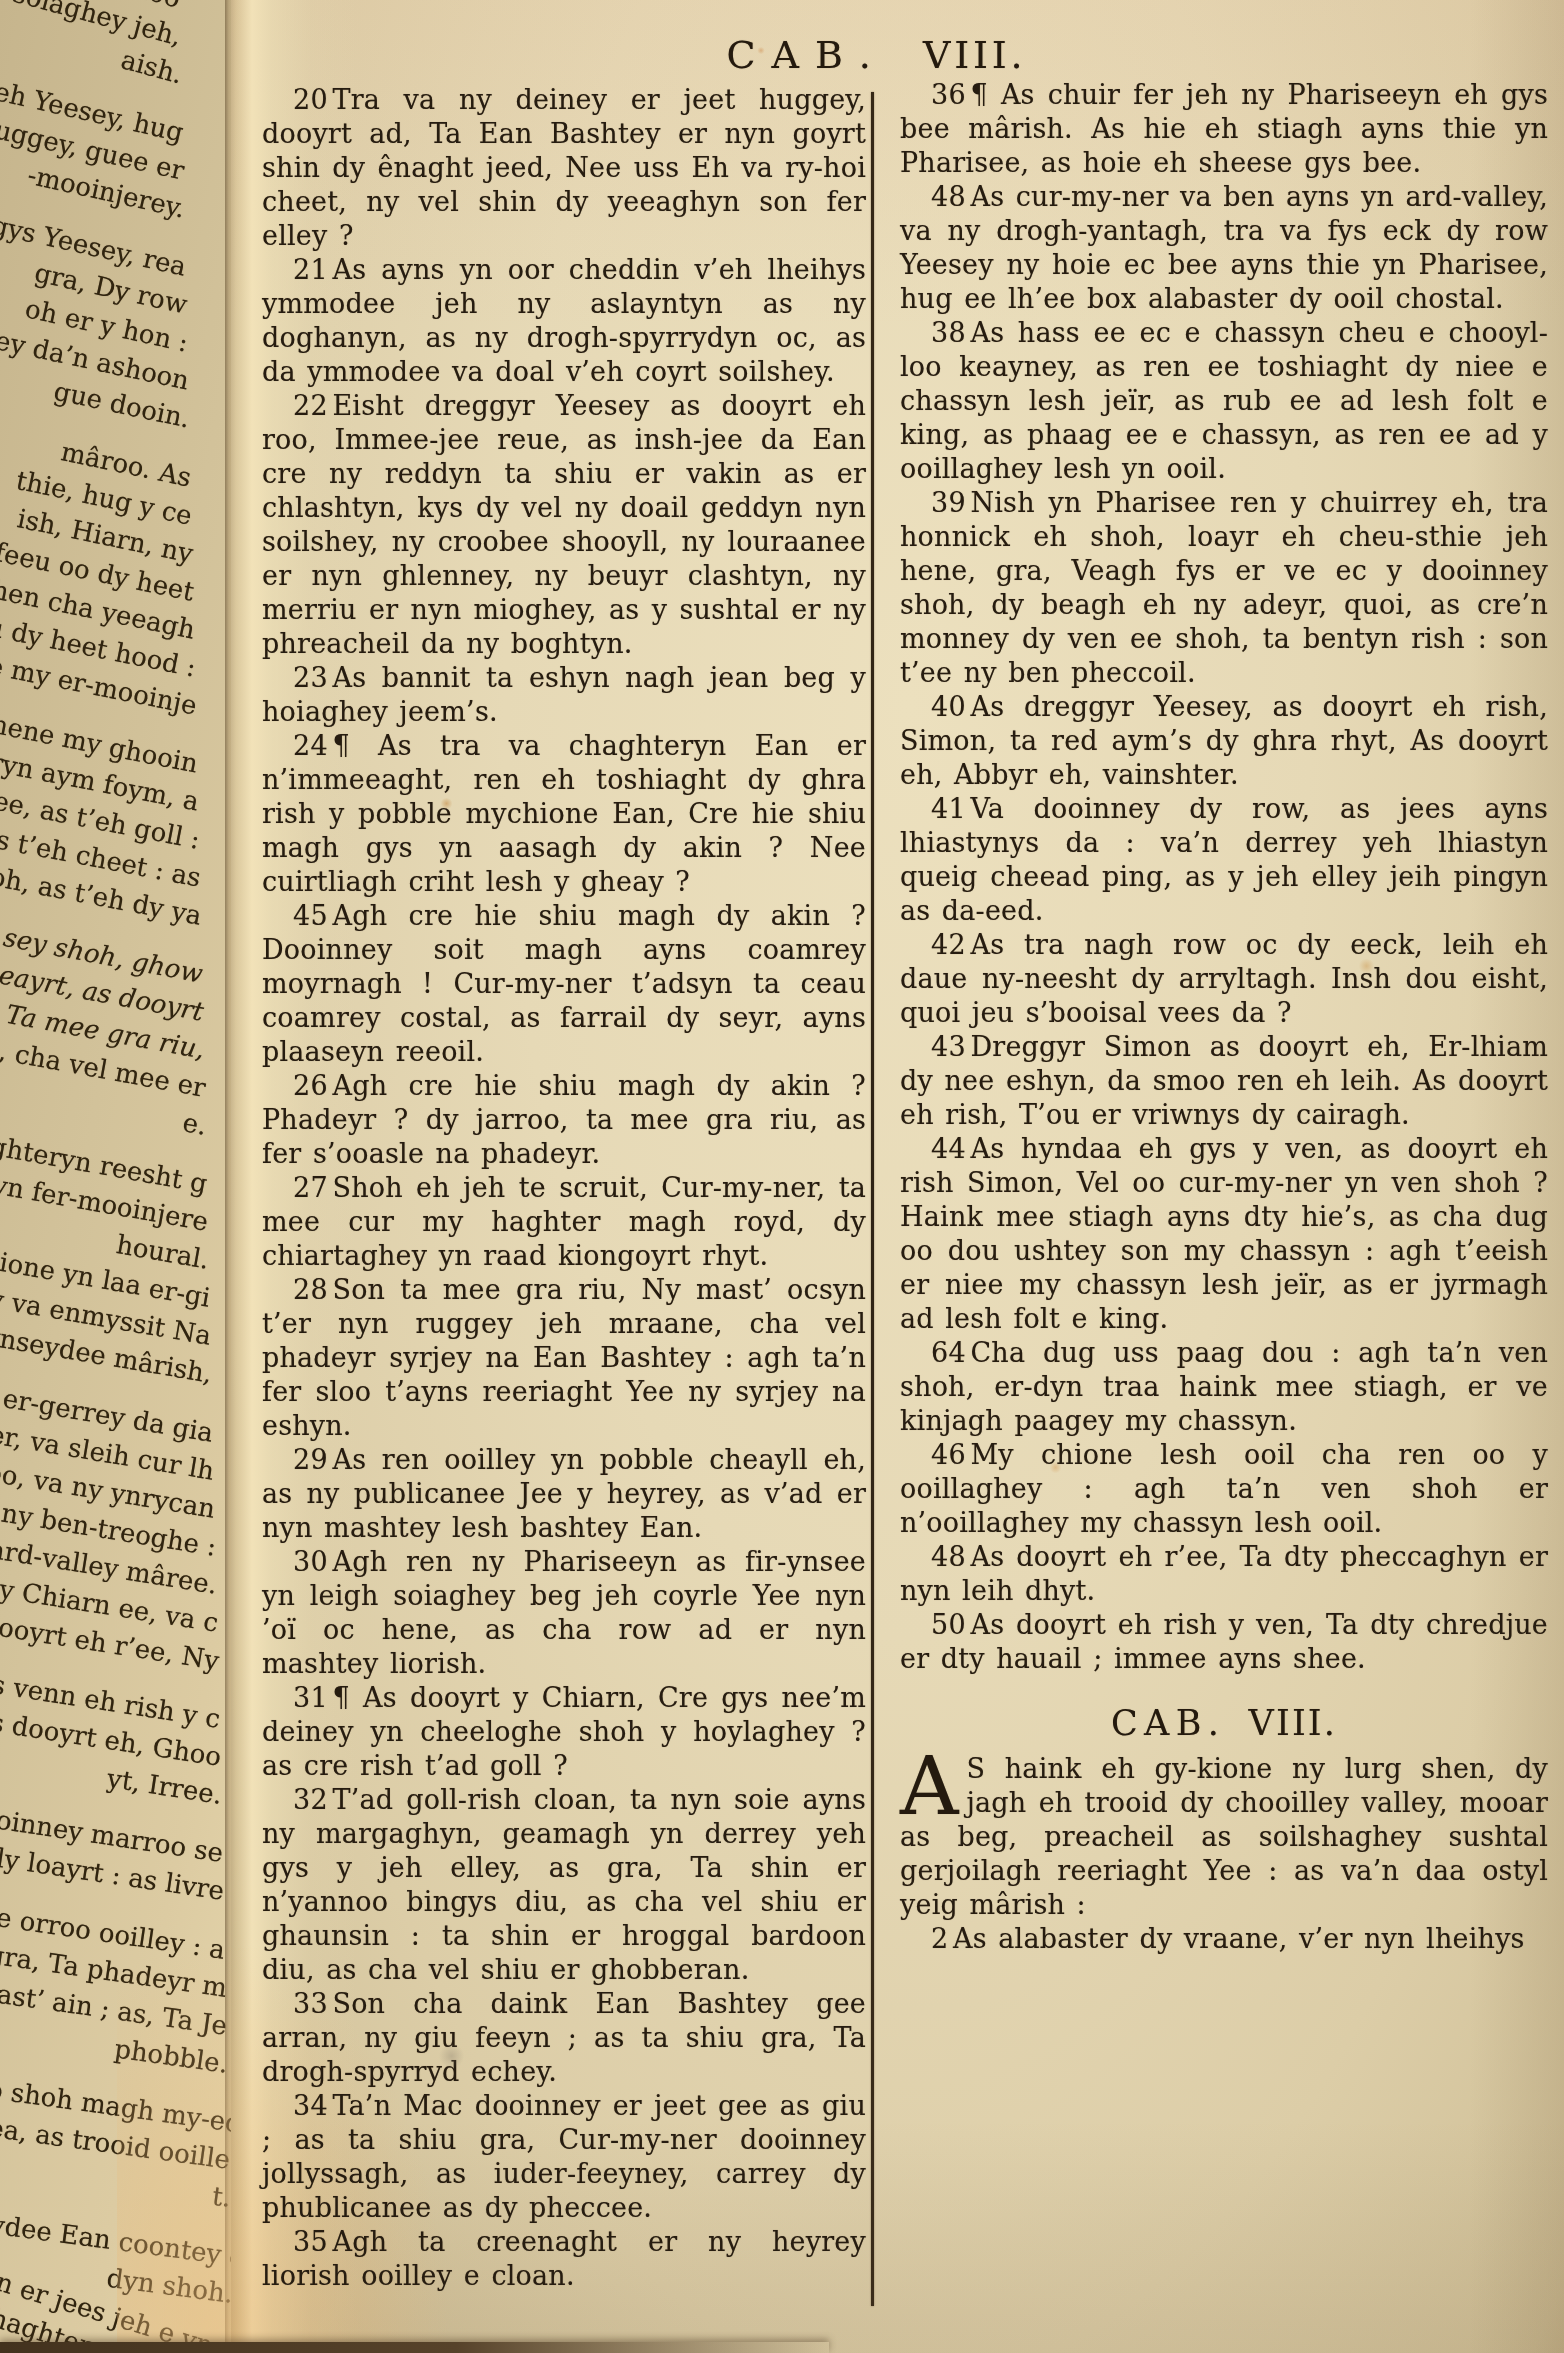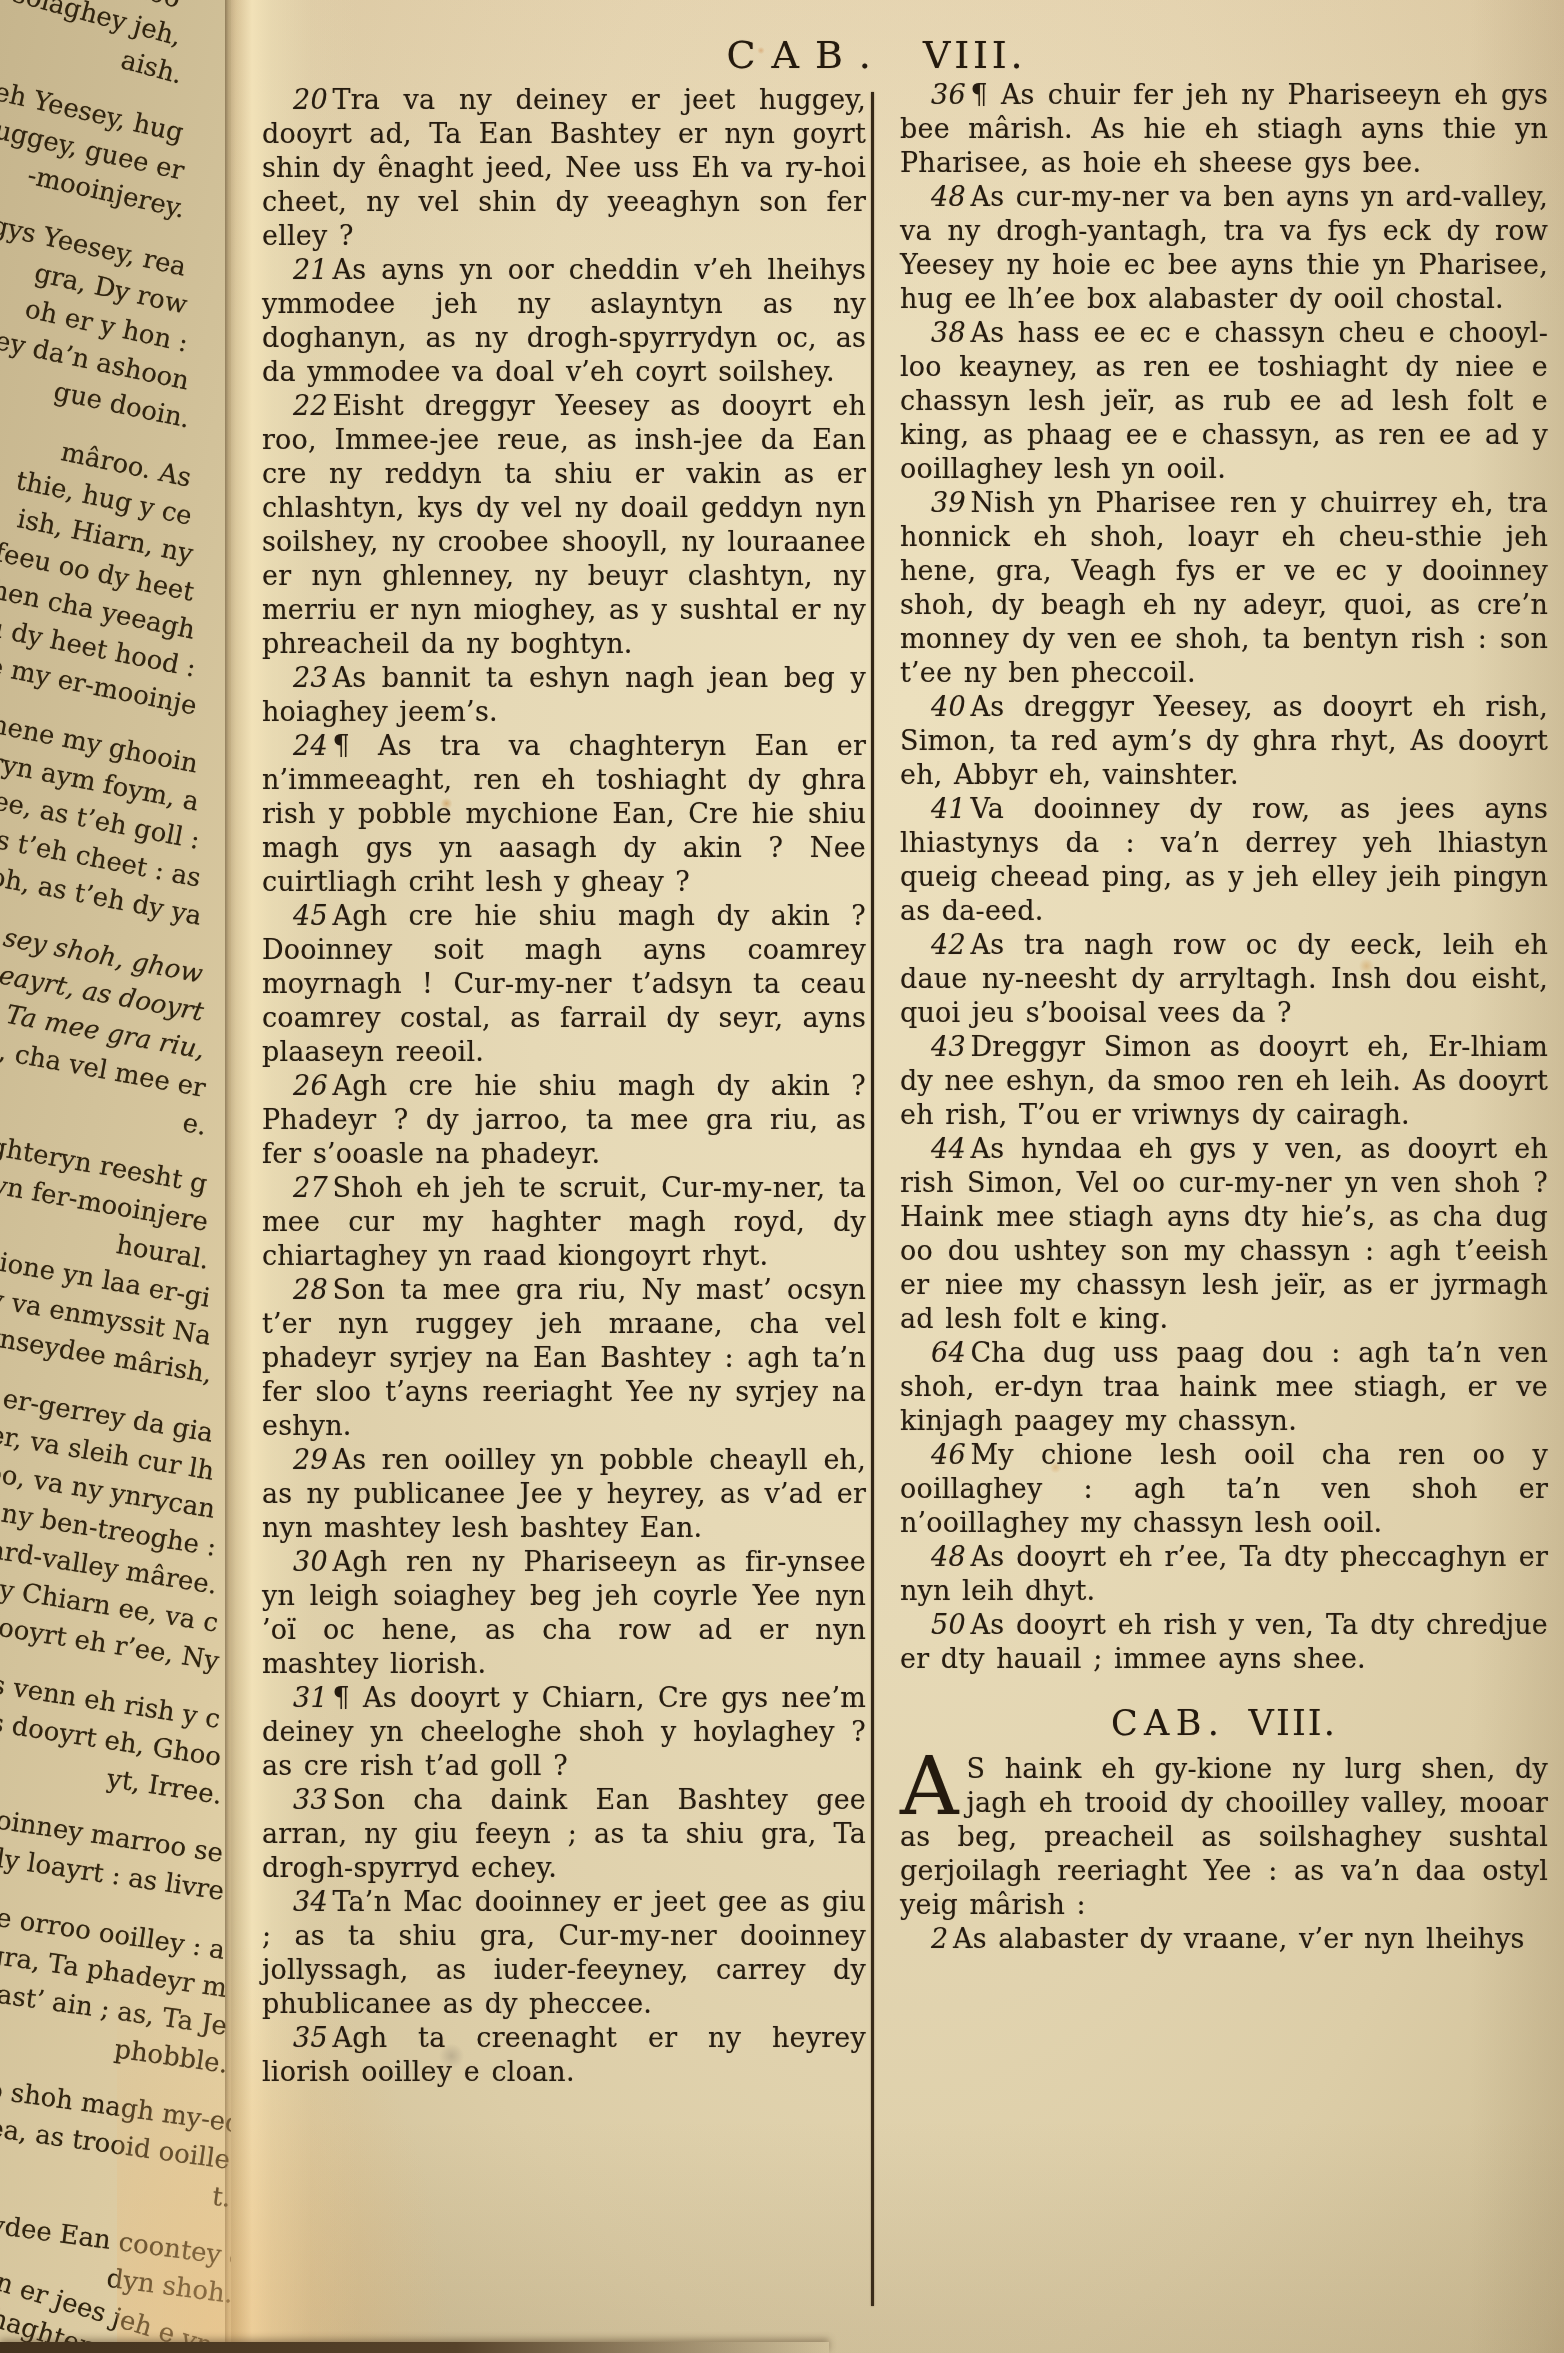--- a/index.html
+++ b/index.html
@@ -70,21 +70,21 @@
   
   .col{
     position:absolute;top:83px;color:#261c10;
     font-size:27px;line-height:34px;text-align:justify;
     word-spacing:2.7px;letter-spacing:0.2px;
     text-shadow:0 0 0.8px rgba(45,28,12,.42);
   }
   .col-left{left:262px;width:604px;}
   .col-right{left:900px;width:648px;top:78px;}
   .verse{margin:0;text-indent:31px;}
-  .vnum{padding-right:4.7px;font-style:italic;}
+  .vnum{padding-right:4.7px;}
   .chap-head{
     margin:27px 0 7.8px 0;text-align:center;font-weight:normal;
     font-size:35px;line-height:41px;text-indent:0;color:#241a0e;
   }
   .chap-head .sp1{letter-spacing:.18em;}
   .chap-head .sp2{letter-spacing:.06em;margin-left:23.5px;}
   .chapter-start{margin:0;text-indent:0;}
   .dropcap{
     float:left;font-size:81px;line-height:66px;padding:1.6px 7.8px 0 0;
     color:#241a0e;
@@ -180,20 +180,21 @@
     <p class="verse"><span class="vnum">22</span>Eisht dreggyr Yeesey as dooyrt eh roo, Immee-jee reue, as insh-jee da Ean cre ny reddyn ta shiu er vakin as er chlashtyn, kys dy vel ny doail geddyn nyn soilshey, ny croobee shooyll, ny louraanee er nyn ghlenney, ny beuyr clashtyn, ny merriu er nyn mioghey, as y sushtal er ny phreacheil da ny boghtyn.</p>
     <p class="verse"><span class="vnum">23</span>As bannit ta eshyn nagh jean beg y hoiaghey jeem’s.</p>
     <p class="verse"><span class="vnum">24</span>¶ As tra va chaghteryn Ean er n’immeeaght, ren eh toshiaght dy ghra rish y pobble mychione Ean, Cre hie shiu magh gys yn aasagh dy akin ?  Nee cuirtliagh criht lesh y gheay ?</p>
     <p class="verse"><span class="vnum">45</span>Agh cre hie shiu magh dy akin ? Dooinney soit magh ayns coamrey moyrnagh !  Cur-my-ner t’adsyn ta ceau coamrey costal, as farrail dy seyr, ayns plaaseyn reeoil.</p>
     <p class="verse"><span class="vnum">26</span>Agh cre hie shiu magh dy akin ?  Phadeyr ?  dy jarroo, ta mee gra riu, as fer s’ooasle na phadeyr.</p>
     <p class="verse"><span class="vnum">27</span>Shoh eh jeh te scruit, Cur-my-ner, ta mee cur my haghter magh royd, dy chiartaghey yn raad kiongoyrt rhyt.</p>
     <p class="verse"><span class="vnum">28</span>Son ta mee gra riu, Ny mast’ ocsyn t’er nyn ruggey jeh mraane, cha vel phadeyr syrjey na Ean Bashtey : agh ta’n fer sloo t’ayns reeriaght Yee ny syrjey na eshyn.</p>
     <p class="verse"><span class="vnum">29</span>As ren ooilley yn pobble cheayll eh, as ny publicanee Jee y heyrey, as v’ad er nyn mashtey lesh bashtey Ean.</p>
     <p class="verse"><span class="vnum">30</span>Agh ren ny Phariseeyn as fir-ynsee yn leigh soiaghey beg jeh coyrle Yee nyn ’oï oc hene, as cha row ad er nyn mashtey liorish.</p>
     <p class="verse"><span class="vnum">31</span>¶ As dooyrt y Chiarn, Cre gys nee’m deiney yn cheeloghe shoh y hoylaghey ?  as cre rish t’ad goll ?</p>
+    <p class="verse"><span class="vnum">32</span>T’ad goll-rish cloan, ta nyn soie ayns ny margaghyn, geamagh yn derrey yeh gys y jeh elley, as gra, Ta shin er n’yannoo bingys diu, as cha vel shiu er ghaunsin : ta shin er hroggal bardoon diu, as cha vel shiu er ghobberan.</p>
     <p class="verse"><span class="vnum">33</span>Son cha daink Ean Bashtey gee arran, ny giu feeyn ; as ta shiu gra, Ta drogh-spyrryd echey.</p>
     <p class="verse"><span class="vnum">34</span>Ta’n Mac dooinney er jeet gee as giu ; as ta shiu gra, Cur-my-ner dooinney jollyssagh, as iuder-feeyney, carrey dy phublicanee as dy pheccee.</p>
     <p class="verse"><span class="vnum">35</span>Agh ta creenaght er ny heyrey liorish ooilley e cloan.</p>
   </div>
 
 <div class="col col-right">
   <div id="rightverses">
       <p class="verse"><span class="vnum">36</span>¶ As chuir fer jeh ny Phariseeyn eh gys bee mârish.  As hie eh stiagh ayns thie yn Pharisee, as hoie eh sheese gys bee.</p>
       <p class="verse"><span class="vnum">48</span>As cur-my-ner va ben ayns yn ard-valley, va ny drogh-yantagh, tra va fys eck dy row Yeesey ny hoie ec bee ayns thie yn Pharisee, hug ee lh’ee box alabaster dy ooil chostal.</p>
       <p class="verse"><span class="vnum">38</span>As hass ee ec e chassyn cheu e chooyl-loo keayney, as ren ee toshiaght dy niee e chassyn lesh jeïr, as rub ee ad lesh folt e king, as phaag ee e chassyn, as ren ee ad y ooillaghey lesh yn ooil.</p>

